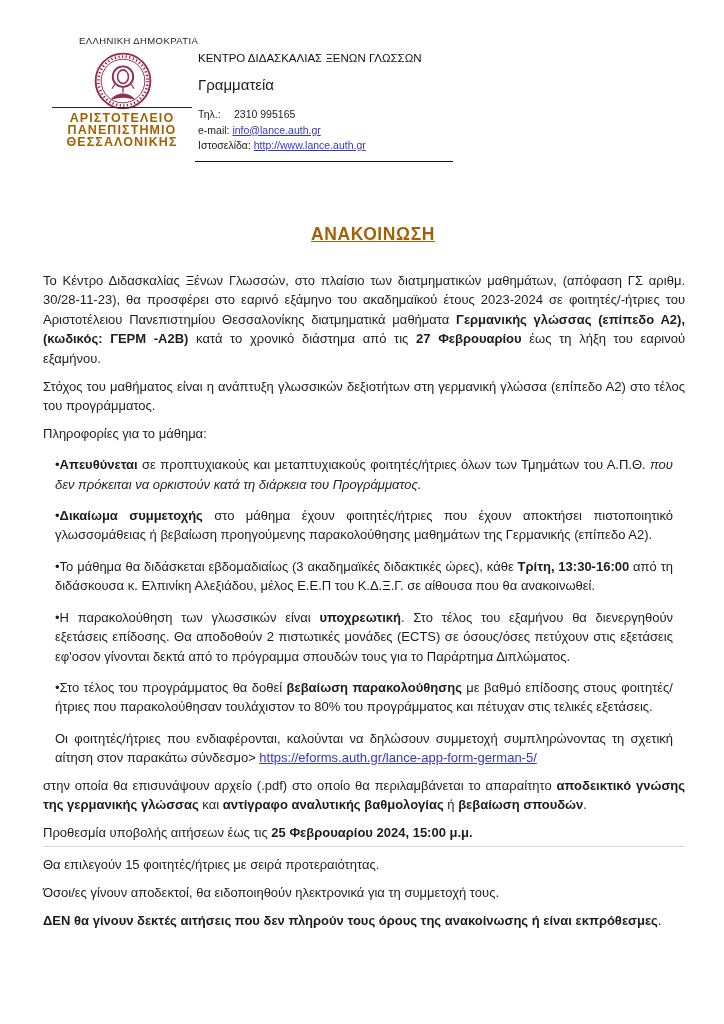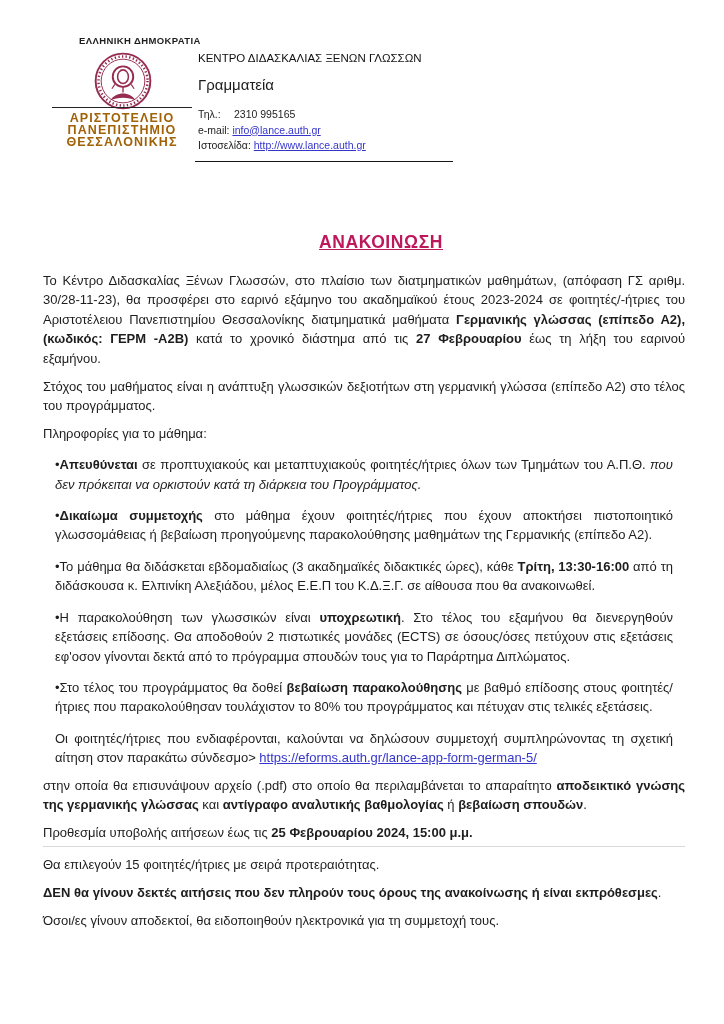--- a/index.html
+++ b/index.html
@@ -13,21 +13,21 @@
     position:relative;
     width:724px;height:1024px;
     background:#fff;
     font-family:"Liberation Sans", sans-serif;
     color:var(--text-color);
     overflow:hidden;
   }
   
   .republic{
     position:absolute;left:55px;top:35px;
-    font-size:9.5px;font-weight:700;letter-spacing:.4px;padding-left:24px;
+    font-size:9.5px;font-weight:400;letter-spacing:.4px;padding-left:24px;
   }
   .logo{position:absolute;left:94px;top:52px;width:58px;height:58px;}
   .logo svg{width:100%;height:100%;}
   .logo .mk{stroke:var(--accent-maroon);fill:none;}
   .logo .mf{fill:var(--accent-maroon);}
   .logo-rule{
     position:absolute;left:52px;top:107px;width:140px;
     border-top:1.5px solid #222;
   }
   .univ{
@@ -40,23 +40,23 @@
   .contacts{position:absolute;left:198px;top:107px;font-size:10.5px;line-height:15.5px;}
   .contacts .lbl{display:inline-block;}
   .contacts .phone-lbl{width:36px;}
   .doclink{color:var(--link-blue);text-decoration:underline;cursor:pointer;}
   .header-rule{
     position:absolute;left:195px;top:161px;width:258px;
     border-top:1.6px solid #161616;
   }
   
   .title{
-    position:absolute;left:43px;top:215px;width:642px;margin:17px;
+    position:absolute;left:43px;top:215px;width:642px;margin:9px;
     text-align:center;font-size:17.5px;font-weight:700;
-    letter-spacing:.6px;text-decoration:underline;color:#be185d;
+    letter-spacing:.6px;text-decoration:underline;color:#a16207;
   }
   
   .body{
     position:absolute;left:43px;top:271px;width:642px;
     font-size:13px;line-height:19.4px;text-align:justify;
   }
   .body p{margin:0 0 8.5px 0;}
   .body p.bullet{margin:12px;}
   .body p.bullet.last-bullet{margin-bottom:8.5px;}
   .body p.deadline{
@@ -122,17 +122,17 @@
     <p class="para"><span>Πληροφορίες για το μάθημα:</span></p>
     <p class="bullet"><span>•</span><span class="b">Απευθύνεται</span><span> σε προπτυχιακούς και μεταπτυχιακούς φοιτητές/ήτριες όλων των Τμημάτων του Α.Π.Θ. </span><span class="i">που δεν πρόκειται να ορκιστούν κατά τη διάρκεια του Προγράμματος.</span></p>
     <p class="bullet"><span>•</span><span class="b">Δικαίωμα συμμετοχής</span><span> στο μάθημα έχουν φοιτητές/ήτριες που έχουν αποκτήσει πιστοποιητικό γλωσσομάθειας ή βεβαίωση προηγούμενης παρακολούθησης μαθημάτων της Γερμανικής (επίπεδο Α2).</span></p>
     <p class="bullet"><span>•Το μάθημα θα διδάσκεται εβδομαδιαίως (3 ακαδημαϊκές διδακτικές ώρες), κάθε </span><span class="b">Τρίτη, 13:30-16:00</span><span> από τη διδάσκουσα κ. Ελπινίκη Αλεξιάδου, μέλος Ε.Ε.Π του Κ.Δ.Ξ.Γ. σε αίθουσα που θα ανακοινωθεί.</span></p>
     <p class="bullet"><span>•Η παρακολούθηση των γλωσσικών είναι </span><span class="b">υποχρεωτική</span><span>. Στο τέλος του εξαμήνου θα διενεργηθούν εξετάσεις επίδοσης. Θα αποδοθούν 2 πιστωτικές μονάδες (ECTS) σε όσους/όσες πετύχουν στις εξετάσεις εφ'οσον γίνονται δεκτά από το πρόγραμμα σπουδών τους για το Παράρτημα Διπλώματος.</span></p>
     <p class="bullet"><span>•Στο τέλος του προγράμματος θα δοθεί </span><span class="b">βεβαίωση παρακολούθησης</span><span> με βαθμό επίδοσης στους φοιτητές/ήτριες που παρακολούθησαν τουλάχιστον το 80% του προγράμματος και πέτυχαν στις τελικές εξετάσεις.</span></p>
     <p class="bullet last-bullet"><span>Οι φοιτητές/ήτριες που ενδιαφέρονται, καλούνται να δηλώσουν συμμετοχή συμπληρώνοντας τη σχετική αίτηση στον παρακάτω σύνδεσμο&gt; </span><a class="doclink" href="#">https://eforms.auth.gr/lance-app-form-german-5/</a></p>
     <p class="para"><span>στην οποία θα επισυνάψουν αρχείο (.pdf) στο οποίο θα περιλαμβάνεται το απαραίτητο </span><span class="b">αποδεικτικό γνώσης της γερμανικής γλώσσας</span><span> και </span><span class="b">αντίγραφο αναλυτικής βαθμολογίας</span><span> ή </span><span class="b">βεβαίωση σπουδών</span><span>.</span></p>
     <p class="para deadline"><span>Προθεσμία υποβολής αιτήσεων έως τις </span><span class="b">25 Φεβρουαρίου 2024, 15:00 μ.μ.</span></p>
     <p class="para"><span>Θα επιλεγούν 15 φοιτητές/ήτριες με σειρά προτεραιότητας.</span></p>
+    <p class="para"><span>Όσοι/ες γίνουν αποδεκτοί, θα ειδοποιηθούν ηλεκτρονικά για τη συμμετοχή τους.</span></p>
     <p class="para"><span class="b">ΔΕΝ θα γίνουν δεκτές αιτήσεις που δεν πληρούν τους όρους της ανακοίνωσης ή είναι εκπρόθεσμες</span><span>.</span></p>
-    <p class="para"><span>Όσοι/ες γίνουν αποδεκτοί, θα ειδοποιηθούν ηλεκτρονικά για τη συμμετοχή τους.</span></p>
   </div>
 
 </div>
 
 </body></html>

